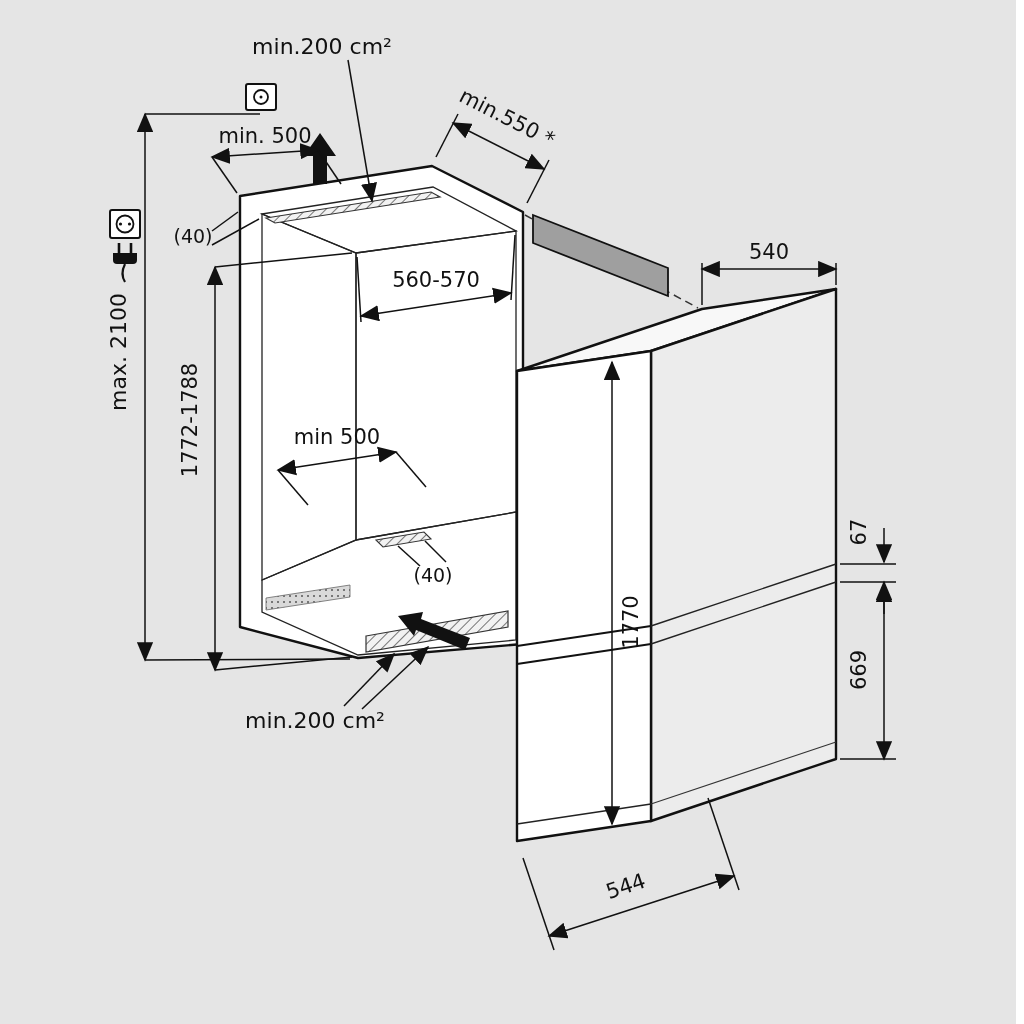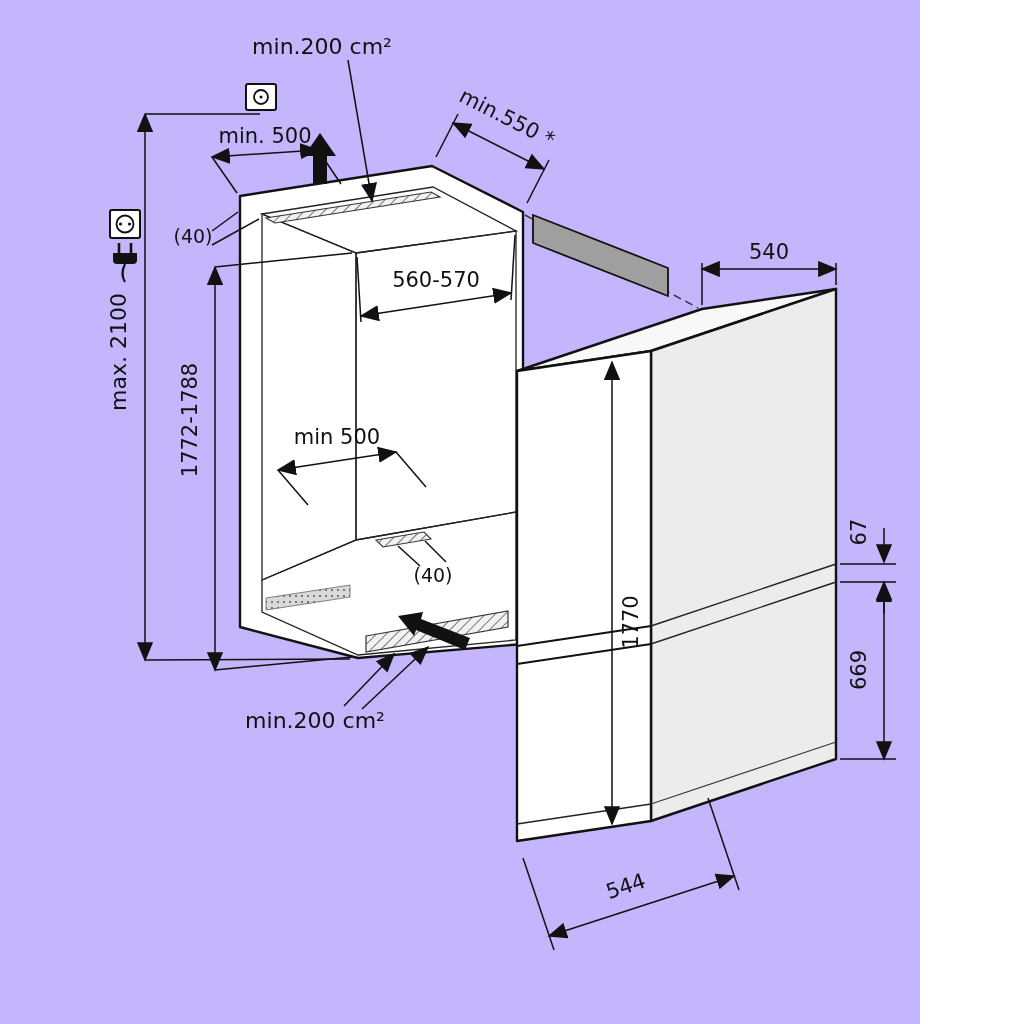--- a/index.html
+++ b/index.html
@@ -1,16 +1,16 @@
 <!DOCTYPE html>
 <html><head>
 <meta charset="utf-8">
 <style>
   html,body{margin:0;padding:0;background:#ffffff;}
-  .stage{width:920px;height:1024px;background:#c4b5fd;position:relative;overflow:hidden;}
+  .stage{width:1016px;height:1024px;background:#e5e5e5;position:relative;overflow:hidden;}
   svg{display:block;}
   text{font-family:"DejaVu Sans","Liberation Sans",sans-serif;fill:#111111;}
   .lbl{font-size:21px;}
   .lbl-big{font-size:22px;}
   .lbl-sm{font-size:19px;}
   .dim{stroke:#111111;stroke-width:1.5;fill:none;}
   .thin{stroke:#222222;stroke-width:1.3;fill:none;}
   .outline{stroke:#111111;stroke-width:2.4;stroke-linejoin:round;}
   .dash{stroke:#333333;stroke-width:1.5;stroke-dasharray:8 5;fill:none;}
 </style>

